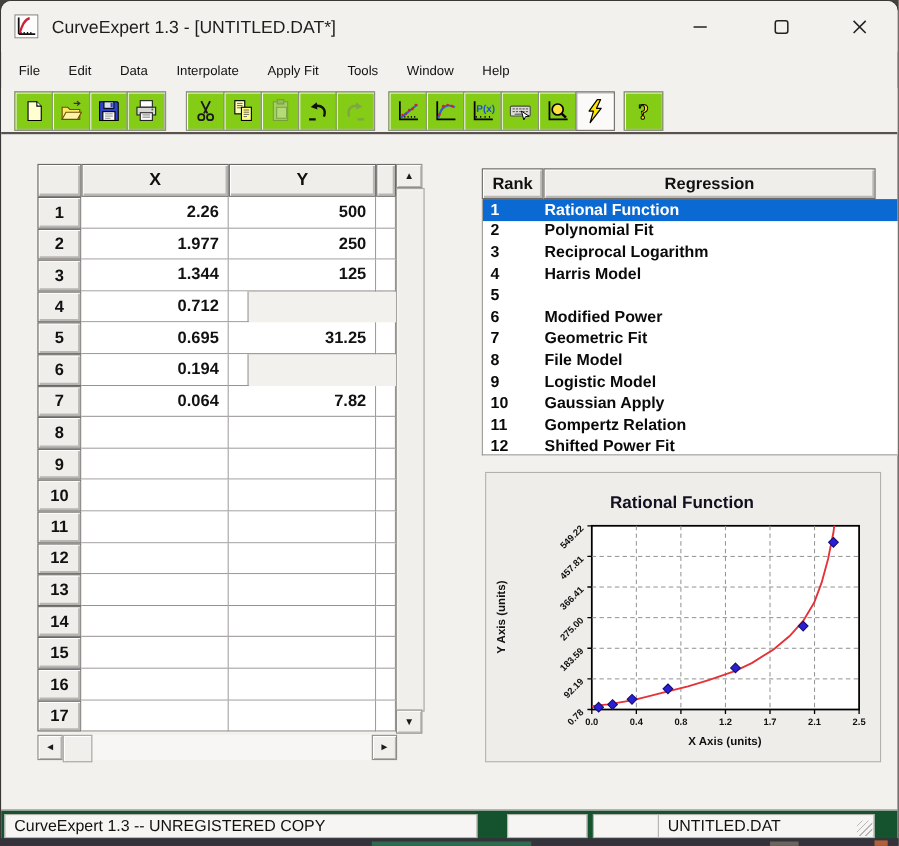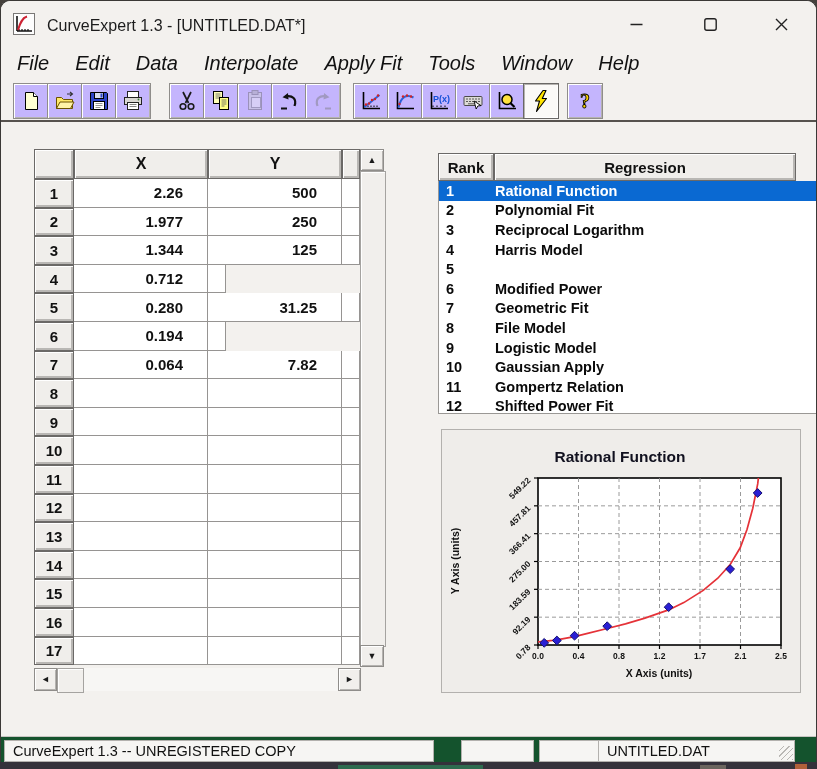--- a/index.html
+++ b/index.html
@@ -15,25 +15,25 @@
     border-radius:10px 10px 0 0;overflow:hidden;
   }
   
   .titlebar{position:absolute;left:0;top:0;right:0;height:46px;background:#f3f1ee;}
   .app-icon{position:absolute;left:12px;top:12px;width:22px;height:22px;}
   .title-text{position:absolute;left:46px;top:16px;font-size:16px;color:#1c1c1c;white-space:nowrap;}
   .win-btn{position:absolute;top:6px;width:46px;height:34px;display:flex;align-items:center;justify-content:center;}
   #btn-min{left:612px;} #btn-max{left:686px;} #btn-close{left:757px;}
   
   .menubar{position:absolute;left:0;top:46px;right:0;height:33px;display:flex;align-items:center;padding-left:3px;}
-  .menu-item{font-size:20px;color:#111;padding:4px 13px;white-space:nowrap;font-style:italic;}
+  .menu-item{font-size:12px;color:#111;padding:4px 13px;white-space:nowrap;}
   
   .toolbar{position:absolute;left:0;top:79px;right:0;height:40px;background:#f3f1ee;border-bottom:2px solid #56524e;}
   .tbtn{
-    position:absolute;top:3px;width:34px;height:34px;background:#c4b5fd;
+    position:absolute;top:3px;width:34px;height:34px;background:#84cc16;
     border:1px solid #8f8d8a;
     box-shadow:inset 1px 1px 0 #ffffff, inset -1px -1px 0 #b5b3b0;
     display:flex;align-items:center;justify-content:center;
   }
   .tbtn.pressed{
     background:#fbfaf8;border-color:#6a6866;
     box-shadow:inset 1px 1px 0 #b5b3b0, inset -1px -1px 0 #ffffff;
   }
   .tbtn.disabled svg{filter:grayscale(1) opacity(0.45);}
   
@@ -48,21 +48,21 @@
   .srow{display:flex;height:28.6px;}
   .rownum{
     box-sizing:border-box;width:40px;background:#f0eeeb;border:1px solid #6b6967;
     box-shadow:inset 1px 1px 0 #ffffff, inset -2px -2px 0 #b9b7b4;
     font-weight:bold;font-size:15px;color:#111;
     display:flex;align-items:center;justify-content:center;
   }
   .dcell{
     box-sizing:border-box;background:#ffffff;border-right:1px solid #969492;border-bottom:1px solid #969492;
     font-weight:bold;font-size:15px;color:#111;
-    display:flex;align-items:center;justify-content:flex-end;padding-right:24px;
+    display:flex;align-items:center;justify-content:flex-end;padding-right:8px;
   }
   .dcell.stub{width:18px;padding:0;}
   .cx{width:134px;} .cy{width:134px;}
   
   .sb-btn{
     box-sizing:border-box;background:#f1efec;border:1px solid #8f8d8a;
     box-shadow:inset 1px 1px 0 #ffffff, inset -1px -1px 0 #b5b3b0;
     display:flex;align-items:center;justify-content:center;
     font-size:9px;color:#1a1a1a;line-height:1;
   }
@@ -313,21 +313,21 @@
           <div class="dcell cy">125</div>
           <div class="dcell stub"></div>
         </div>
         <div class="srow">
           <div class="rownum">4</div>
           <div class="dcell cx">0.712</div>
           <div class="dcell stub"></div>
         </div>
         <div class="srow">
           <div class="rownum">5</div>
-          <div class="dcell cx">0.280</div>
+          <div class="dcell cx">0.695</div>
           <div class="dcell cy">31.25</div>
           <div class="dcell stub"></div>
         </div>
         <div class="srow">
           <div class="rownum">6</div>
           <div class="dcell cx">0.194</div>
           <div class="dcell stub"></div>
         </div>
         <div class="srow">
           <div class="rownum">7</div>

